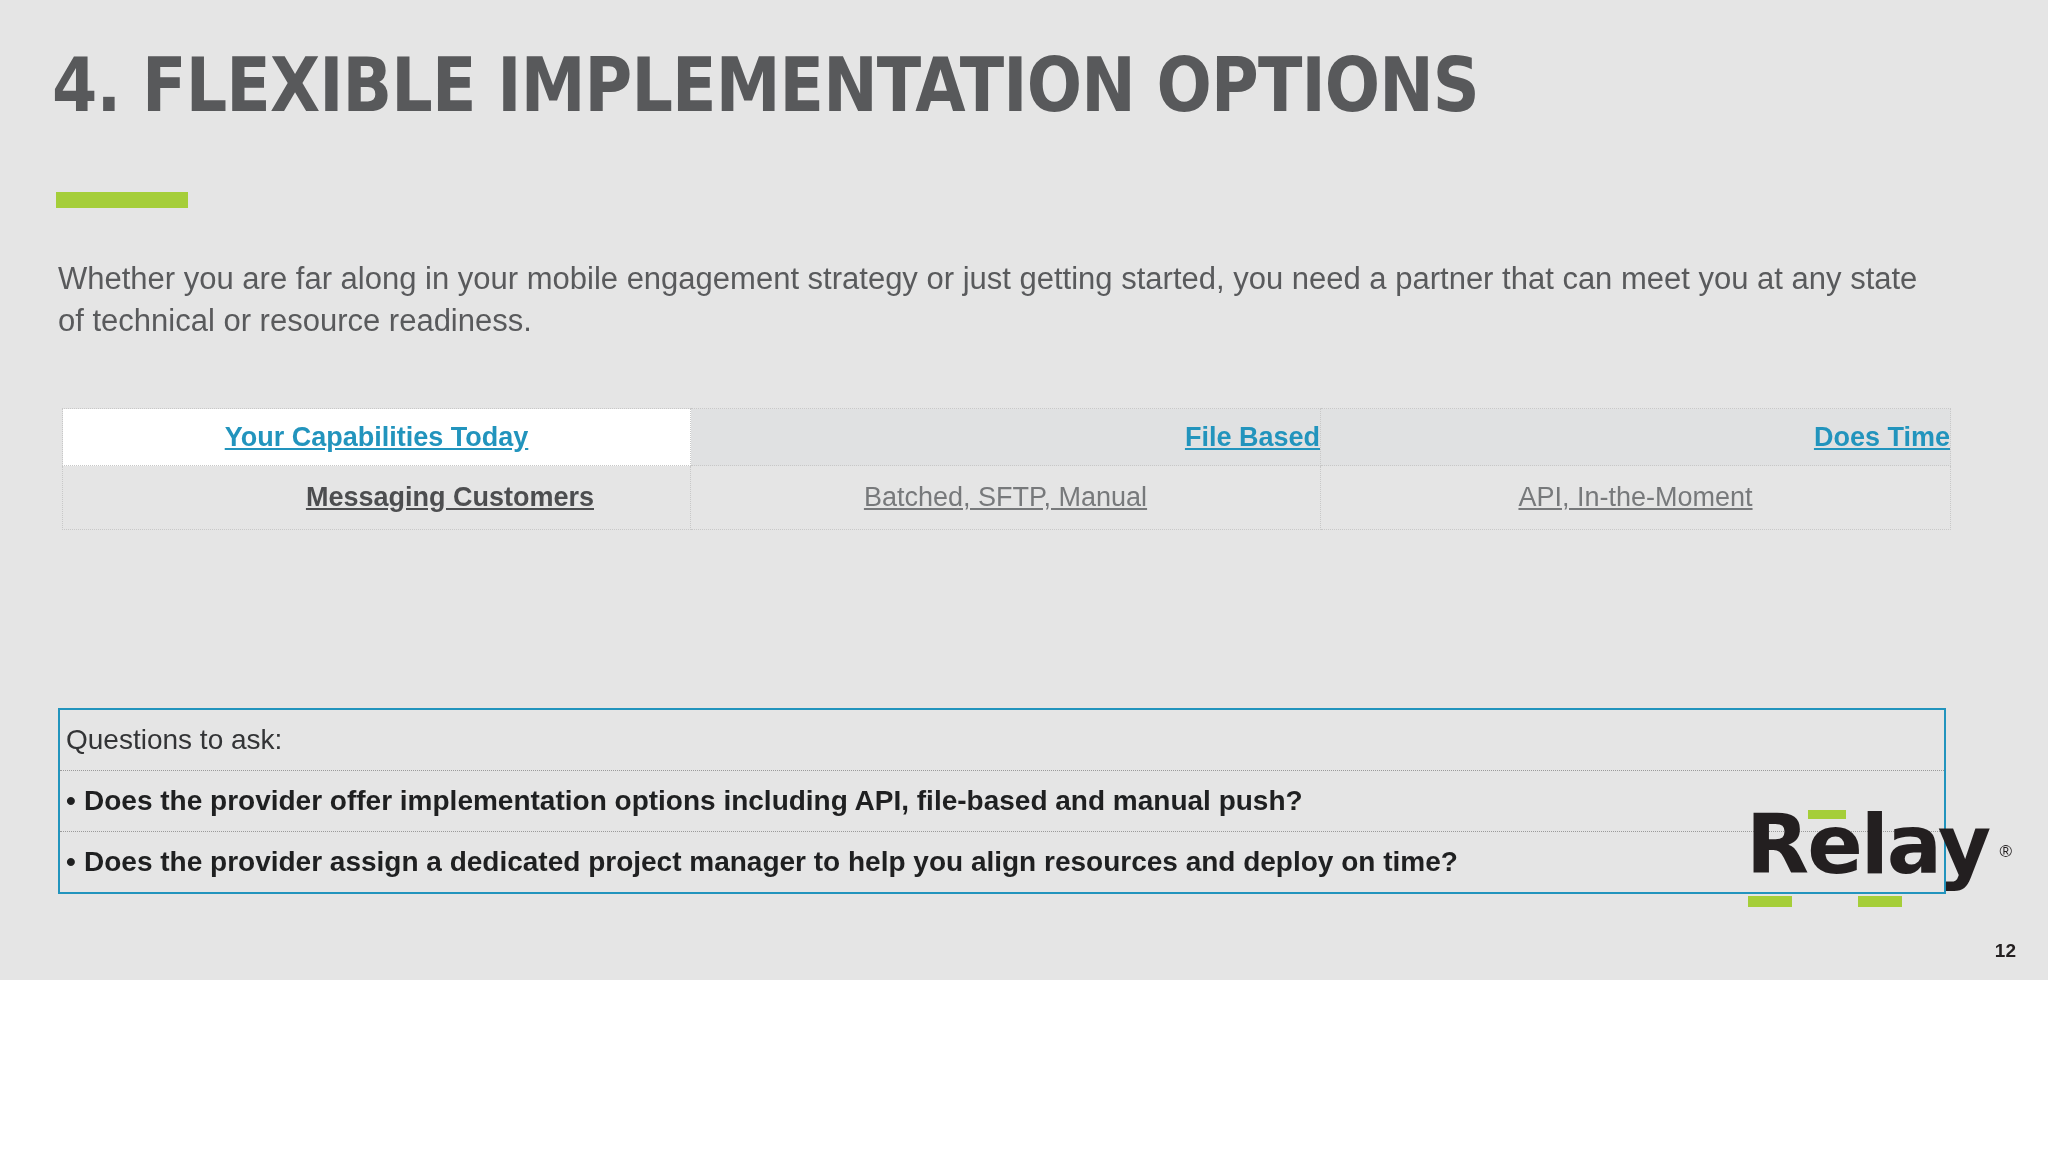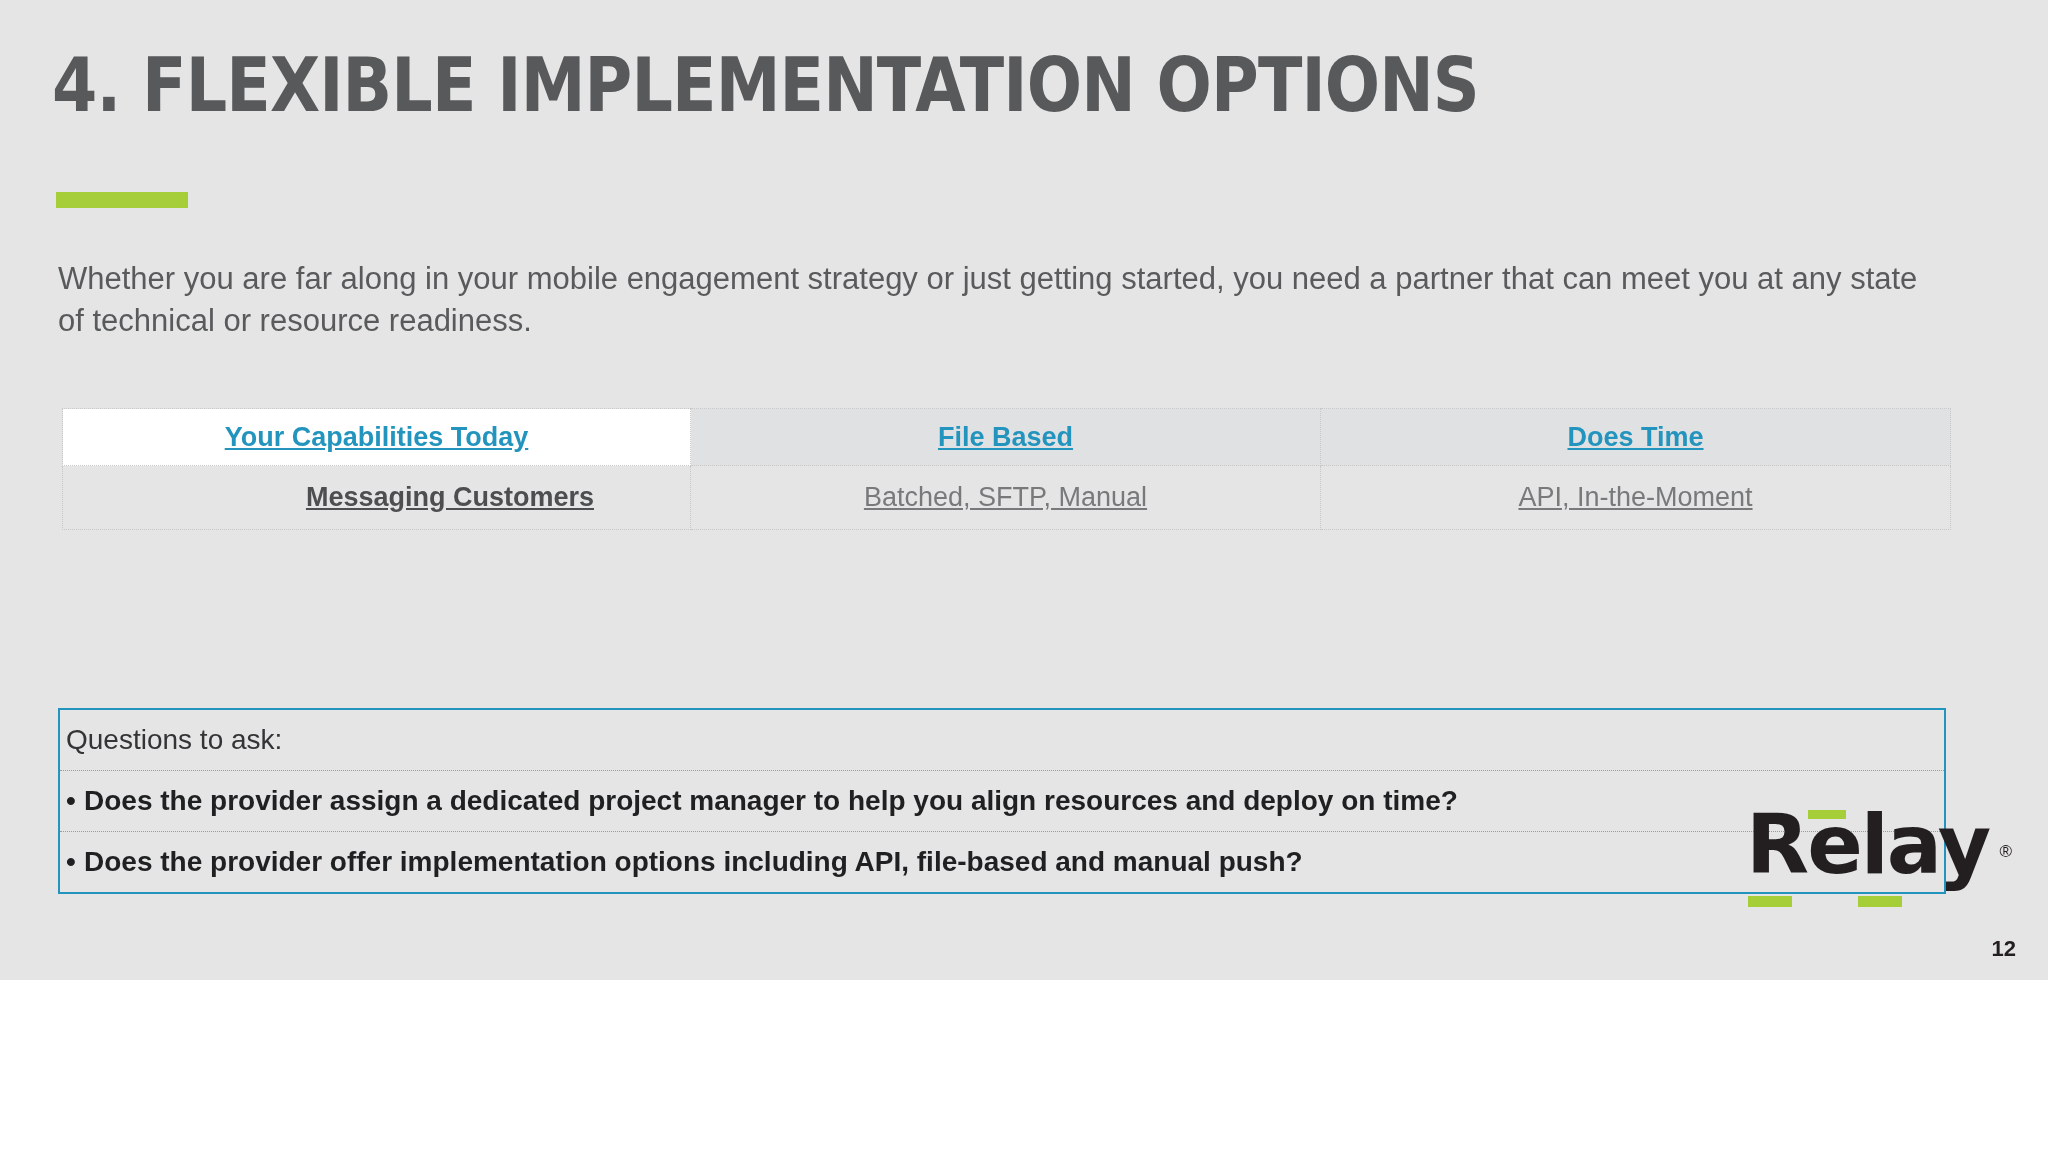--- a/index.html
+++ b/index.html
@@ -84,21 +84,21 @@
     color: #2294bd;
     font-size: 27px;
     font-weight: bold;
   }
   .cap-table thead th.hdr-first {
     background: #ffffff;
     text-align: center;
   }
   .cap-table thead th.hdr-shaded {
     background: #e0e1e2;
-    text-align: center;
+    text-align: right;
   }
 
   .cap-table td.rowlabel {
     text-align: right;
     padding-right: 96px;
     font-size: 27px;
     font-weight: bold;
     color: #4d4e50;
   }
   .cap-table td.val {
@@ -184,21 +184,21 @@
     right: -16px;
     top: 38px;
     font-size: 17px;
     color: #231f20;
   }
 
   .pagenum {
     position: absolute;
     right: 32px;
     bottom: 18px;
-    font-size: 22px;
+    font-size: 19px;
     font-weight: bold;
     color: #231f20;
     text-align: center;
   }
 </style>
 </head>
 <body>
 
 <div class="slide">
 
@@ -225,24 +225,24 @@
         <td class="rowlabel">Messaging Customers</td>
         <td class="val">Batched, SFTP, Manual</td>
         <td class="val">API, In-the-Moment</td>
       </tr>
     </tbody>
   </table>
 
   <div class="qbox">
     <div class="qbox-row head">Questions to ask:</div>
     <div class="qbox-row bullet">
-      <span class="b">•</span><span>Does the provider assign a dedicated project manager to help you align resources and deploy on time?</span>
+      <span class="b">•</span><span>Does the provider offer implementation options including API, file-based and manual push?</span>
     </div>
     <div class="qbox-row bullet">
-      <span class="b">•</span><span>Does the provider offer implementation options including API, file-based and manual push?</span>
+      <span class="b">•</span><span>Does the provider assign a dedicated project manager to help you align resources and deploy on time?</span>
     </div>
   </div>
 
   <div class="logo">
     <div class="logo-accent-top"></div>
     <div class="logo-text">Relay</div>
     <div class="logo-bar-r"></div>
     <div class="logo-bar-a"></div>
     <div class="logo-reg">®</div>
   </div>

